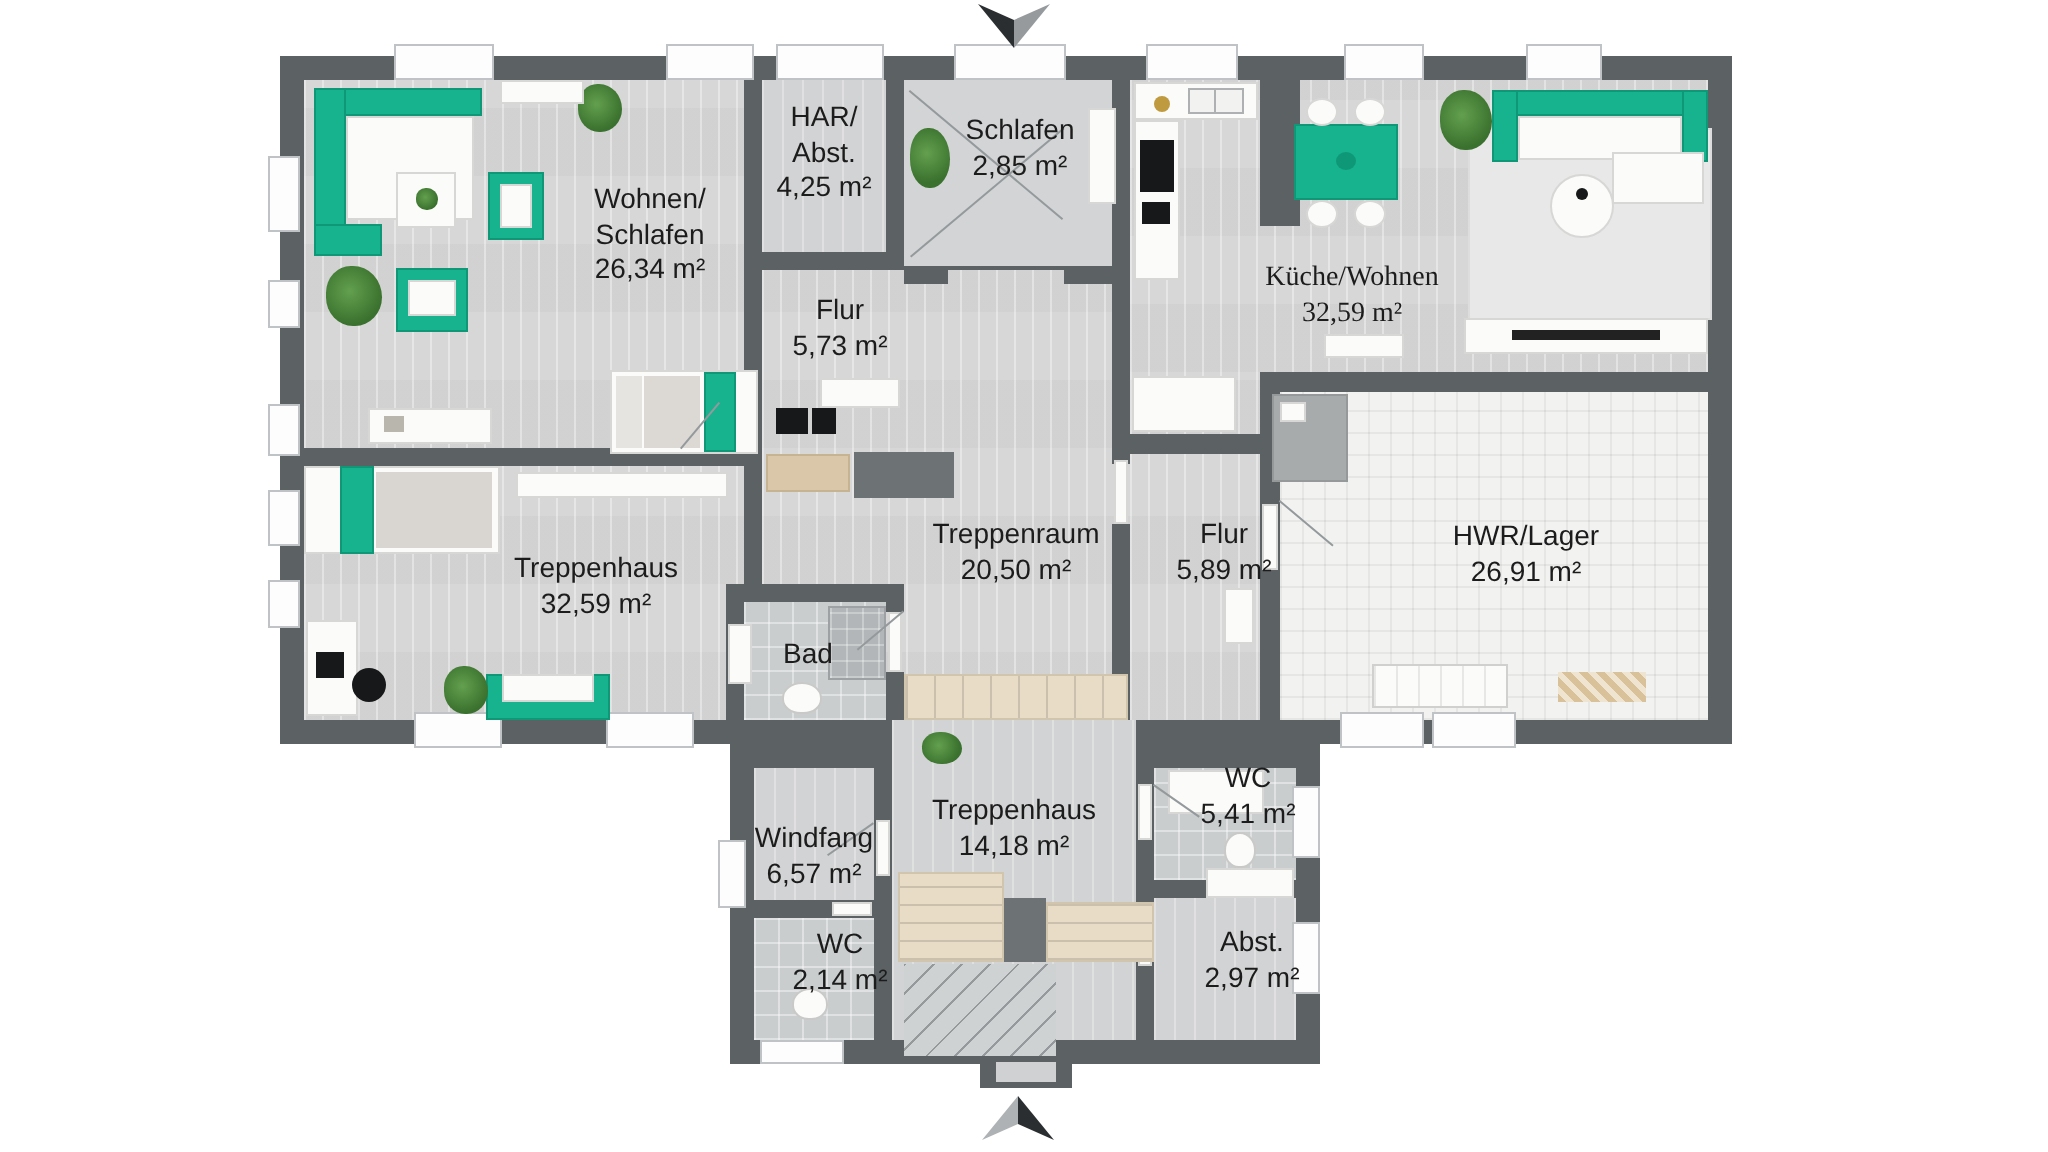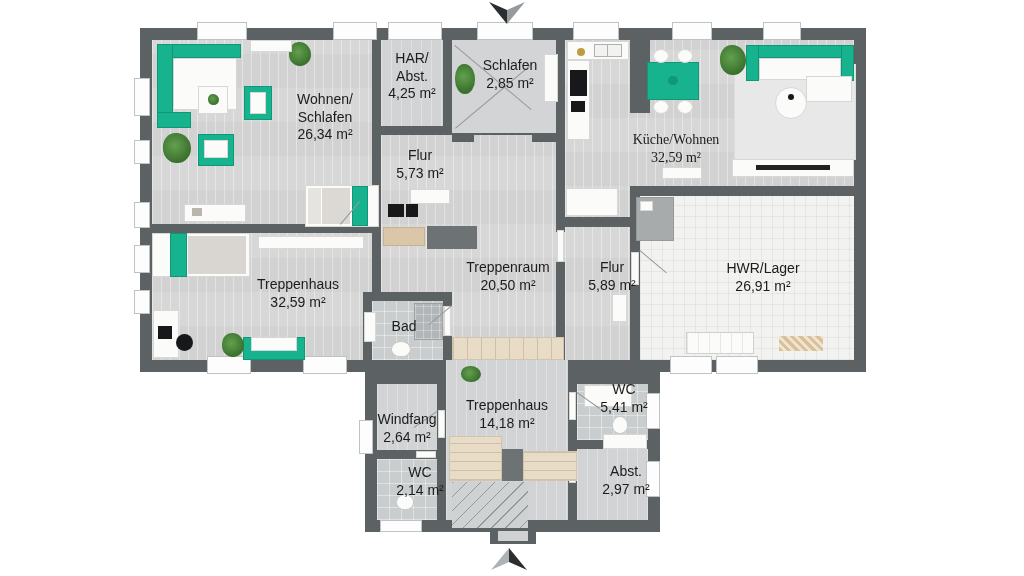--- a/index.html
+++ b/index.html
@@ -212,21 +212,21 @@
   <div class="room-label" style="left:412px;top:76px;"><span class="nm">HAR/
 Abst.</span><span class="ar">4,25 m²</span></div>
   <div class="room-label" style="left:510px;top:74px;"><span class="nm">Schlafen</span><span class="ar">2,85 m²</span></div>
   <div class="room-label" style="left:420px;top:164px;"><span class="nm">Flur</span><span class="ar">5,73 m²</span></div>
   <div class="room-label" style="left:676px;top:148px;font-family:Liberation Serif, serif;"><span class="nm">Küche/Wohnen</span><span class="ar">32,59 m²</span></div>
   <div class="room-label" style="left:508px;top:276px;"><span class="nm">Treppenraum</span><span class="ar">20,50 m²</span></div>
   <div class="room-label" style="left:612px;top:276px;"><span class="nm">Flur</span><span class="ar">5,89 m²</span></div>
   <div class="room-label" style="left:763px;top:277px;"><span class="nm">HWR/Lager</span><span class="ar">26,91 m²</span></div>
   <div class="room-label" style="left:298px;top:293px;"><span class="nm">Treppenhaus</span><span class="ar">32,59 m²</span></div>
   <div class="room-label" style="left:404px;top:327px;"><span class="nm">Bad</span></div>
-  <div class="room-label" style="left:407px;top:428px;"><span class="nm">Windfang</span><span class="ar">2,64 m²</span></div>
+  <div class="room-label" style="left:407px;top:428px;"><span class="nm">Windfang</span><span class="ar">6,57 m²</span></div>
   <div class="room-label" style="left:420px;top:481px;"><span class="nm">WC</span><span class="ar">2,14 m²</span></div>
   <div class="room-label" style="left:507px;top:414px;"><span class="nm">Treppenhaus</span><span class="ar">14,18 m²</span></div>
   <div class="room-label" style="left:624px;top:398px;"><span class="nm">WC</span><span class="ar">5,41 m²</span></div>
   <div class="room-label" style="left:626px;top:480px;"><span class="nm">Abst.</span><span class="ar">2,97 m²</span></div>
 
   <svg class="abs" style="left:488px;top:2px;" width="38" height="22" viewBox="0 0 38 22">
     <path d="M1 0 L19 22 L19 8 Z" fill="#2b2e30"></path>
     <path d="M37 0 L19 22 L19 8 Z" fill="#969a9c"></path>
   </svg>
   <svg class="abs" style="left:490px;top:548px;" width="38" height="22" viewBox="0 0 38 22">

